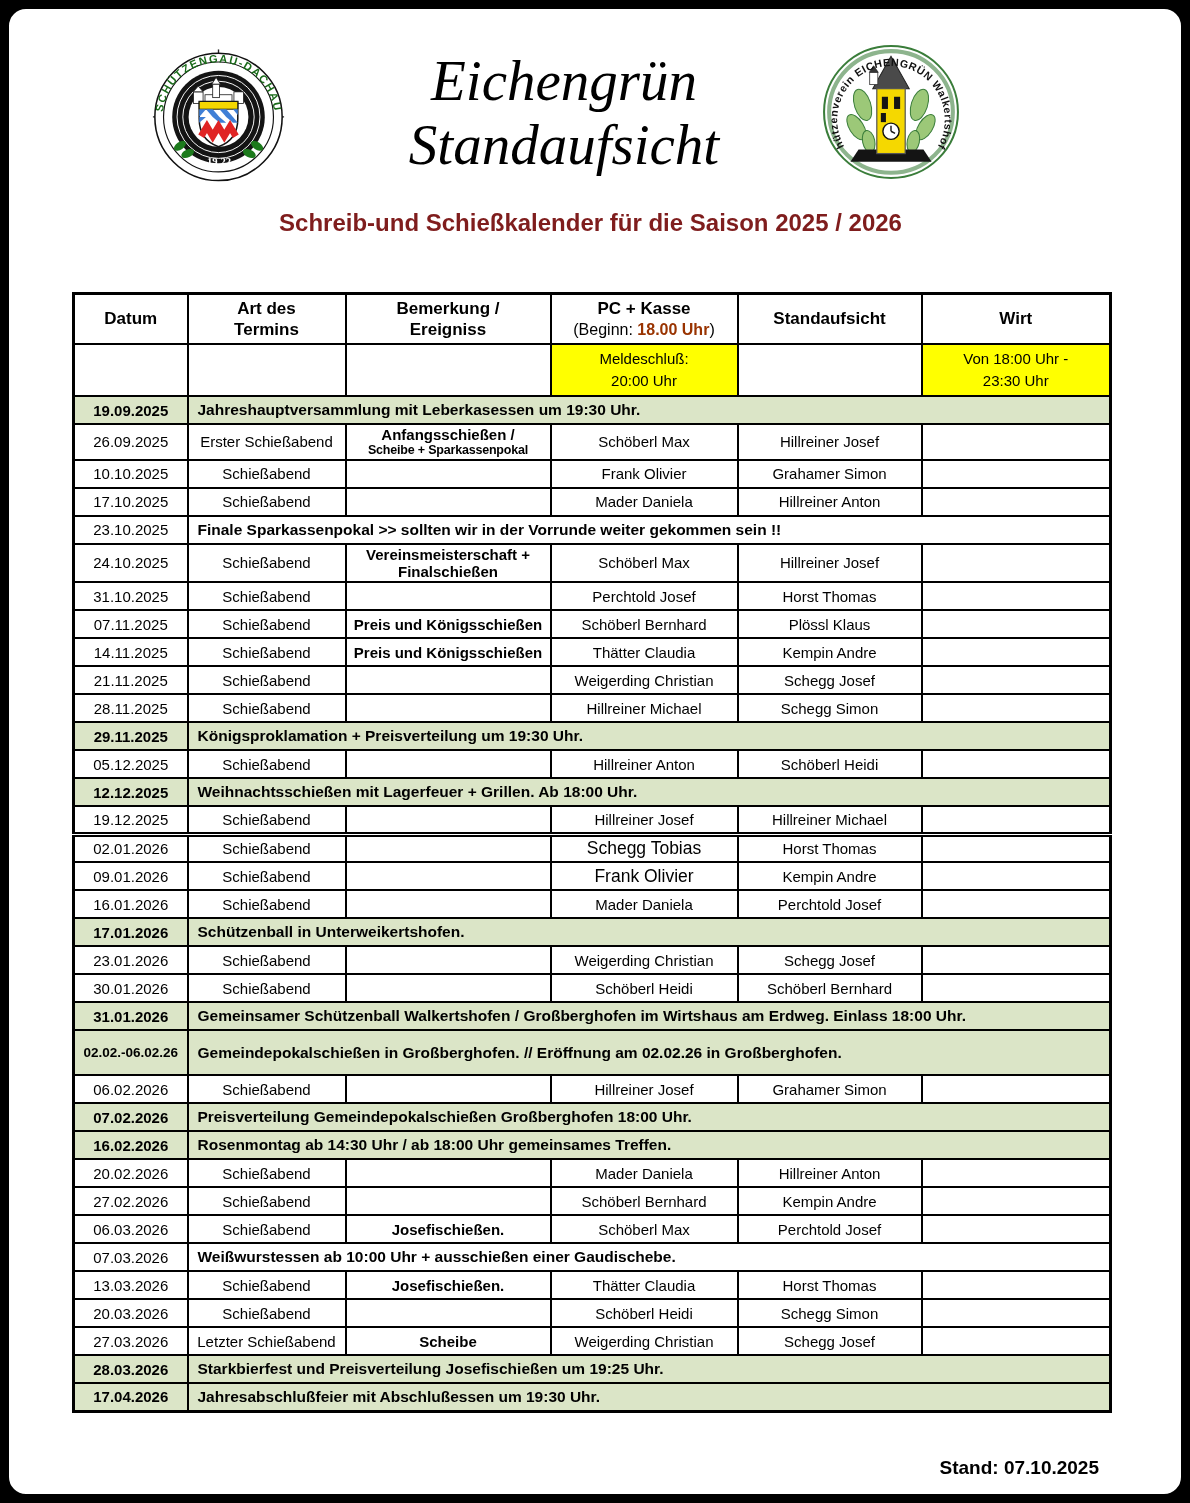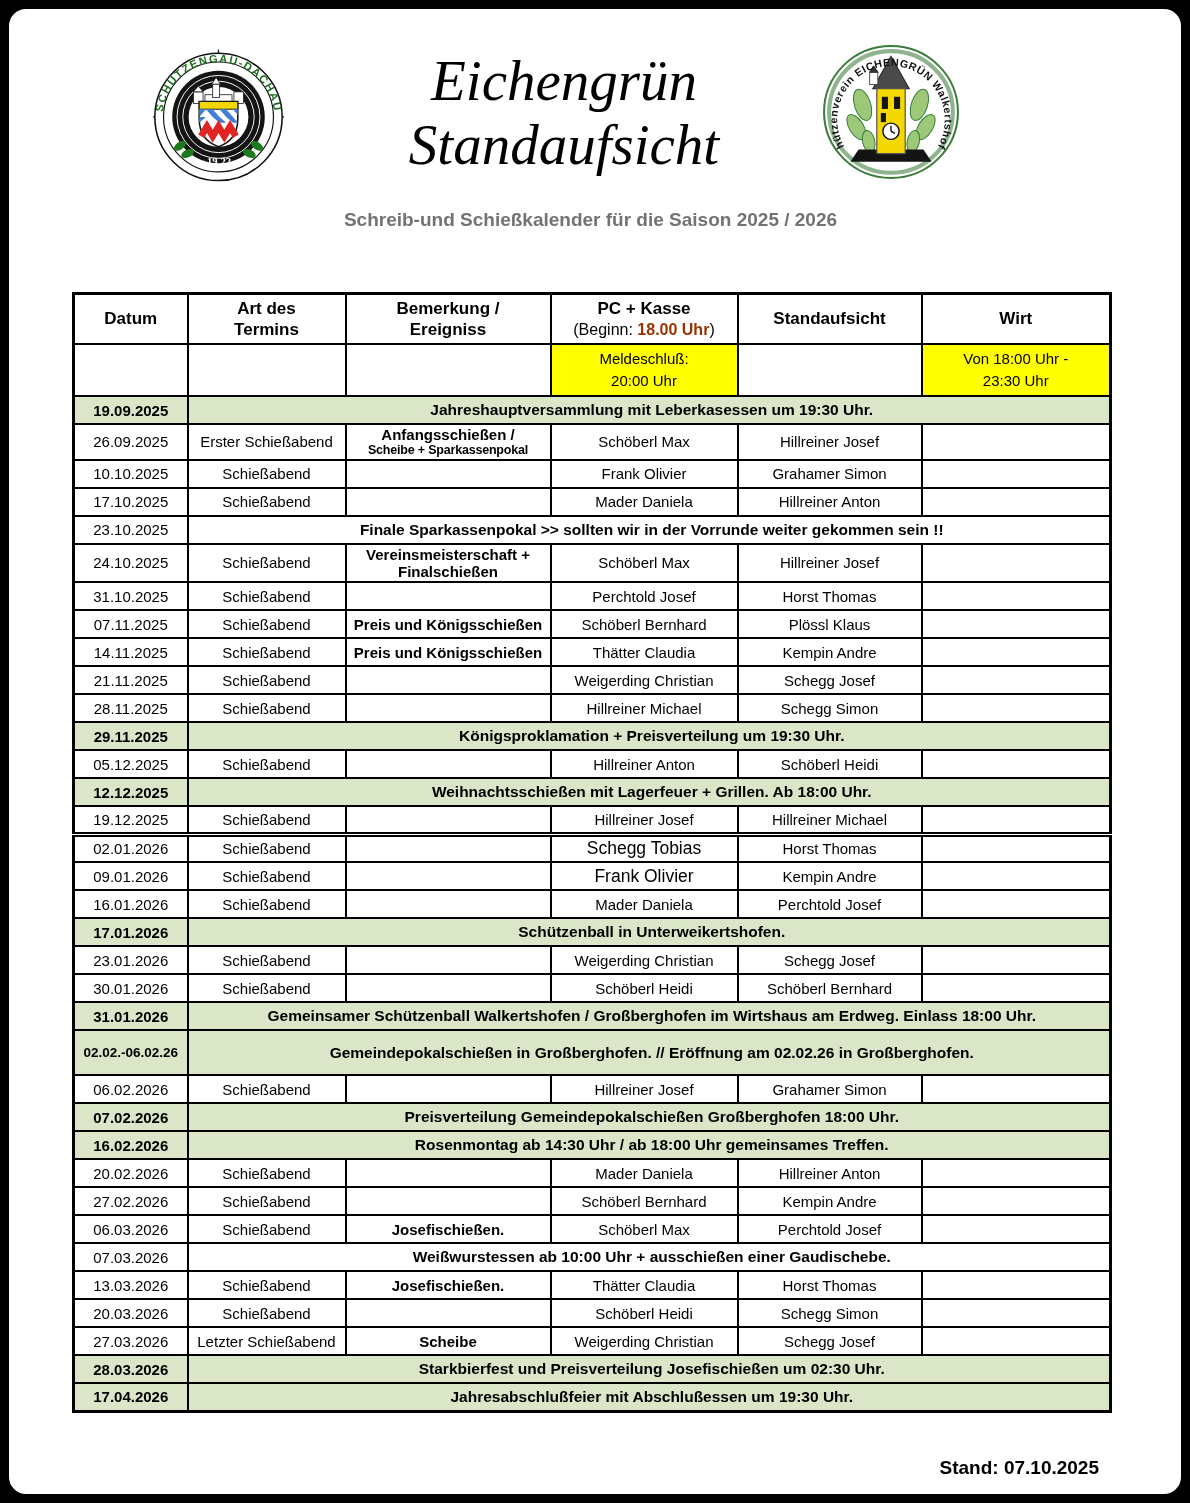--- a/index.html
+++ b/index.html
@@ -6,36 +6,36 @@
   body{width:1190px;height:1503px;background:#000;font-family:"Liberation Sans",sans-serif;}
   .page{position:relative;width:1190px;height:1503px;background:#000;overflow:hidden;}
   .page-inner{position:absolute;inset:0;background:#fff;border:9px solid #000;border-radius:26px;box-sizing:border-box;}
   .logo{position:absolute;}
   .logo-left{left:142px;top:36px;}
   .logo-right{left:808px;top:33px;}
   .title-block{position:absolute;left:300px;top:40px;width:510px;text-align:center;
     font-family:"Liberation Serif",serif;font-style:italic;font-weight:normal;
     font-size:57px;line-height:1.13;color:#000;}
   .subtitle{position:absolute;left:63px;top:200px;width:1037px;text-align:center;
-    font-size:19px;font-weight:bold;color:#737373;}
+    font-size:24px;font-weight:bold;color:#7f1d1d;}
   table.cal{position:absolute;left:63px;top:283px;width:1037px;border-collapse:collapse;
     table-layout:fixed;border:3px solid #000;}
   .cal td,.cal th{border:2px solid #000;padding:1px 3px;text-align:center;vertical-align:middle;
     font-size:15px;color:#000;font-weight:normal;overflow:hidden;}
   .hdr1 th{font-size:17px;font-weight:bold;height:46px;line-height:1.25;}
   .hdr1 .pc-sub{font-size:16px;font-weight:normal;display:block;}
   .pc-time{color:#993300;font-weight:bold;}
   .hdr2 td{height:48px;}
   .cell-yellow{background:#ffff00;font-weight:bold;font-size:17px;line-height:1.5;}
   .melde{color:#993300;}
   .wirt-hours{color:#000;}
   .cal tbody tr{height:28px;}
   .cal td.date{font-size:15px;}
   .cal tr.merged td.date{}
-  .cal tr.merged td.msg{text-align:center;font-weight:bold;font-size:15.5px;padding-left:9px;}
+  .cal tr.merged td.msg{text-align:left;font-weight:bold;font-size:15.5px;padding-left:9px;}
   .cal tr.green td{background:#dbe5c7;}
   .cal tr.green td.date{font-weight:bold;}
   .cal td.bem{font-weight:bold;line-height:1.15;}
   .cal td.bem .small{font-size:12.5px;letter-spacing:-0.2px;}
   .cal td.pc.large{font-size:17.5px;}
   .cal tr.year-sep td{border-top:5px double #000;}
   .cal td.date.small-date{font-size:13.5px;font-weight:bold;padding:14px 0;}
   .footer-stand{position:absolute;left:820px;top:1448px;width:270px;text-align:right;
     font-size:19px;color:#000;font-weight:bold;}
 </style>
@@ -415,21 +415,21 @@
             <td class="art">Letzter Schießabend</td>
             <td class="bem">
               <div>Scheibe</div>
             </td>
             <td class="pc">Weigerding Christian</td>
             <td class="stand">Schegg Josef</td>
             <td class="wirt"></td>
           </tr>
           <tr class="merged green">
             <td class="date">28.03.2026</td>
-            <td class="msg" colspan="5">Starkbierfest und Preisverteilung Josefischießen um 02:30 Uhr.</td>
+            <td class="msg" colspan="5">Starkbierfest und Preisverteilung Josefischießen um 19:25 Uhr.</td>
           </tr>
           <tr class="merged green">
             <td class="date">17.04.2026</td>
             <td class="msg" colspan="5">Jahresabschlußfeier mit Abschlußessen um 19:30 Uhr.</td>
           </tr>
         </tbody>
     </table>
 
     <div class="footer-stand">Stand: 07.10.2025</div>
   </div>

